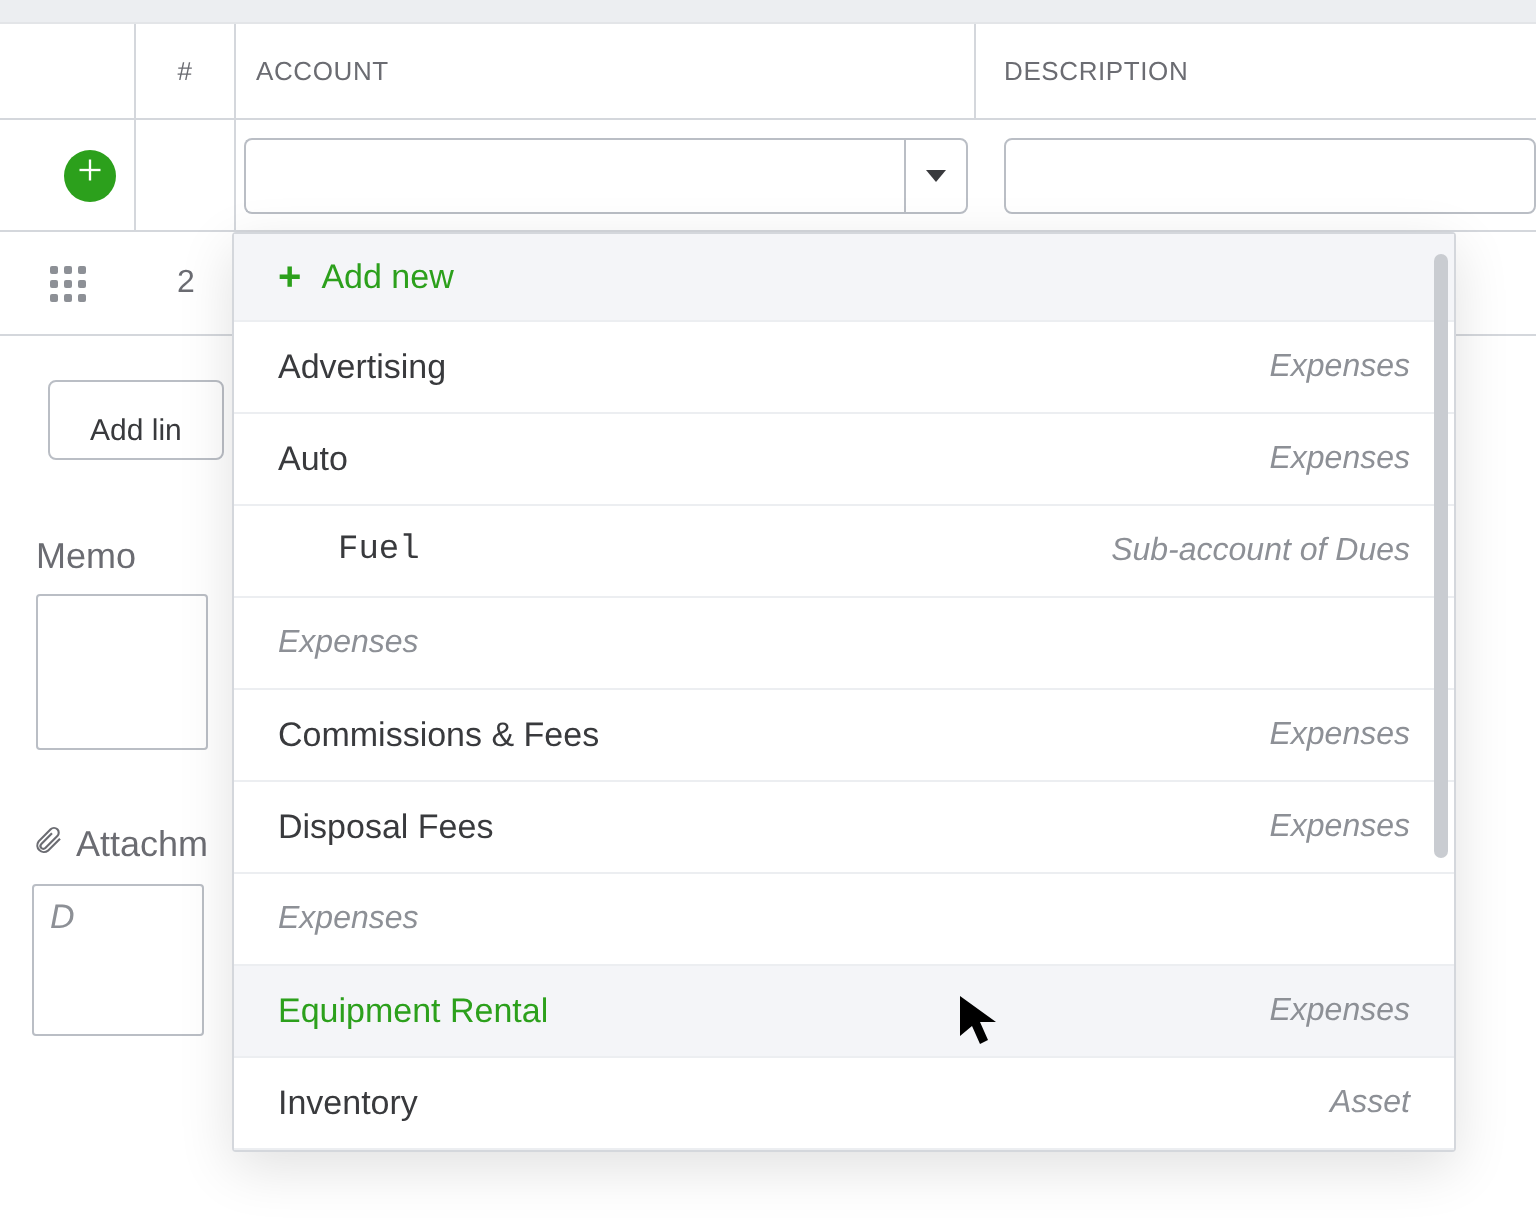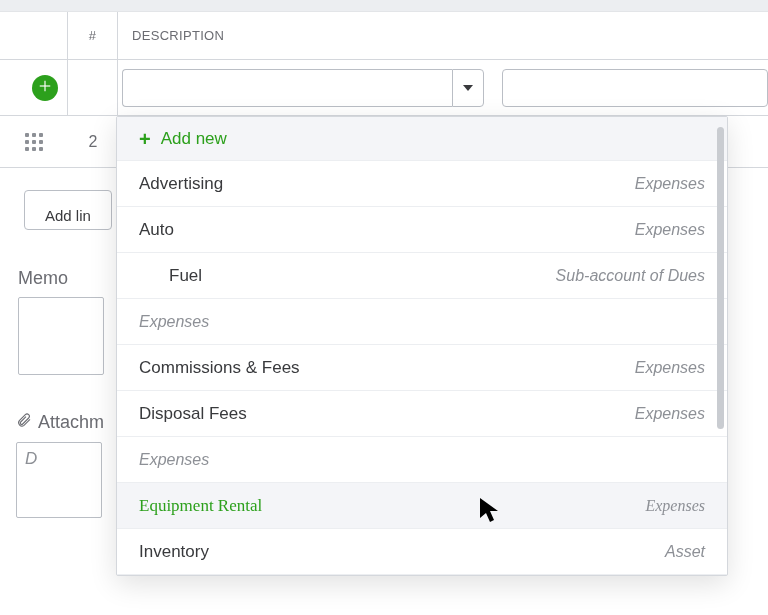--- a/index.html
+++ b/index.html
@@ -147,24 +147,23 @@
     color:#2ca01c;
     font-weight:500;
     justify-content:flex-start;
     gap:10px;
     height:44px;
   }
   .dd-item.addnew .plus { font-size:20px;font-weight:700;line-height:1;}
   .dd-item .meta {
     color:#8d9096;font-style:italic;font-size:16px;
   }
-  .dd-item.indent .nm { padding-left:30px;}
+  .dd-item.indent .nm { padding-left:30px;font-family:Liberation Mono, monospace;}
   .dd-item.hover {
     background:#f4f5f8;
-    font-family:Liberation Serif, serif;
   }
   .dd-item.hover .nm { color:#2ca01c; }
   
   .dd-sb {
     position:absolute; right:3px; top:6px; bottom:6px; width:7px;
   }
   .dd-sb-thumb {
     position:absolute; top:4px; width:7px; height:302px; background:#c9ccd1; border-radius:4px;
   }
   
@@ -178,20 +177,21 @@
   .clip-icon svg { width:16px;height:18px;stroke:#6b6c72;fill:none;stroke-width:1.6;}
 </style>
 </head>
 <body>
 
 <div class="top-strip"></div>
 
 <div class="tbl-header">
   <div class="col-handle"></div>
   <div class="col-num">#</div>
+  <div class="col-account">ACCOUNT</div>
   <div class="col-desc">DESCRIPTION</div>
 </div>
 
 <div class="tbl-row">
   <div class="col-handle" style="display:flex;align-items:center;">
     <div class="add-circle">
       <span>
         <svg viewBox="0 0 24 24">
             <path d="M11 3h2v18h-2z"></path>
             <path d="M3 11h18v2H3z"></path>

